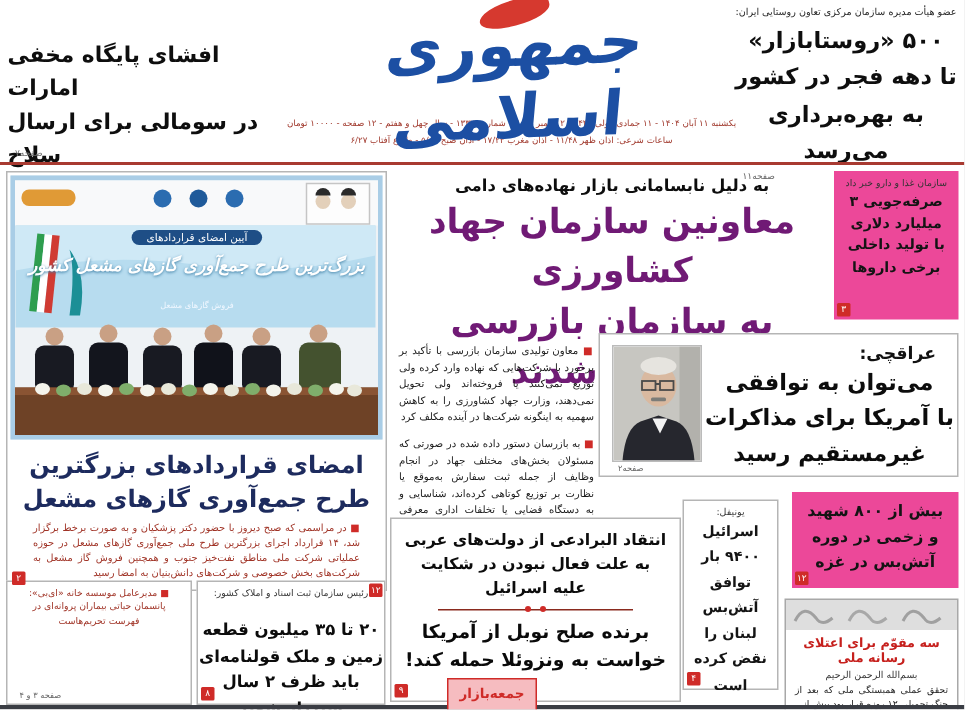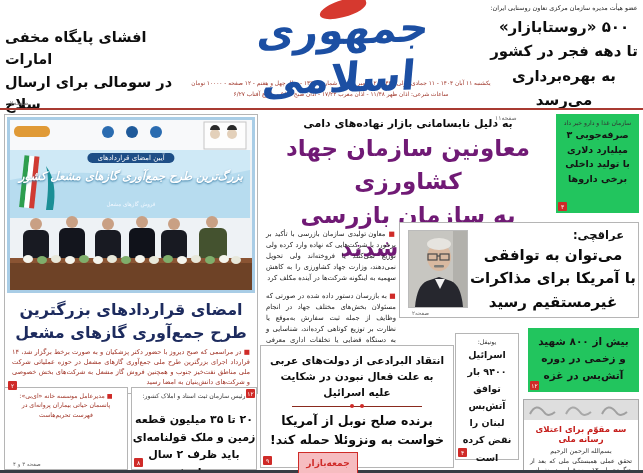--- a/index.html
+++ b/index.html
@@ -19,33 +19,33 @@
   .dateline{position:absolute;width:100%;text-align:center;font-size:5.8px;color:#a0382c;white-space:nowrap;}
   .d1{top:80px;} .d2{top:91px;}
   .right-story{left:489px;top:4px;width:150px;}
   .right-kicker{font-size:6.4px;color:#222;text-align:center;margin-bottom:3px;}
   .right-headline{font-size:15px;font-weight:bold;line-height:1.62;text-align:center;color:#0e0e0e;}
   .right-ref{text-align:left;font-size:6px;color:#666;margin-top:2px;padding-left:6px;}
   .top-rule{left:0;top:108px;width:643px;height:2px;background:#a83a31;}
   .bottom-rule{left:0;top:470px;width:643px;height:3px;background:#3a3d44;z-index:2;}
   
   .nbox{border:1px solid #b5b5b5;background:#fff;box-sizing:border-box;}
-  .pinkbox{background:#22c55e;box-sizing:border-box;}
+  .pinkbox{background:#ec4899;box-sizing:border-box;}
   .marker{position:absolute;width:9px;height:9px;background:#cf2b28;color:#fff;font-size:6px;
           line-height:9px;text-align:center;border-radius:1px;z-index:4;}
   
   .photo-story{left:4px;top:114px;width:254px;height:280px;}
   .photo-frame{position:relative;margin:2px;height:170px;border:3px solid #a9cde6;overflow:hidden;background:#dcebf4;}
   .banner-badge{position:absolute;top:33px;left:50%;transform:translateX(-50%);background:#1e4e86;
           color:#fff;font-size:7px;padding:1px 10px;border-radius:7px;white-space:nowrap;z-index:2;}
   .banner-title{position:absolute;top:49px;width:100%;text-align:center;color:#fff;font-size:11.5px;
           font-weight:bold;font-style:italic;text-shadow:0 1px 2px #3d7fa6;z-index:2;}
   .banner-sub{position:absolute;top:81px;width:100%;text-align:center;color:#f0f7ff;font-size:5.5px;z-index:2;}
   .photo-headline{margin-top:5px;text-align:center;font-size:16px;font-weight:bold;color:#1d2b5e;line-height:1.45;}
-  .photo-body{margin:4px 7px 0;font-size:6.6px;color:#a03326;text-align:justify;line-height:1.5;}
+  .photo-body{margin:4px 17px 0;font-size:6.6px;color:#a03326;text-align:justify;line-height:1.5;}
   .photo-body::before{content:"■ ";color:#cf2b28;}
   
   .main-story{left:262px;top:114px;width:292px;}
   .main-kicker{text-align:center;font-size:11px;font-weight:bold;color:#0d0d0d;margin-top:3px;}
   .main-headline{text-align:center;font-size:23px;font-weight:bold;color:#701a75;line-height:1.45;margin-top:2px;}
   .bullets{left:266px;top:229px;width:130px;font-size:6.8px;color:#1c1c1c;text-align:justify;line-height:1.6;}
   .bullet::before{content:"■ ";color:#cf2b28;}
   .bullet + .bullet{margin-top:8px;}
   .main-ref{font-size:5.5px;color:#888;text-align:left;margin-top:3px;}
   

